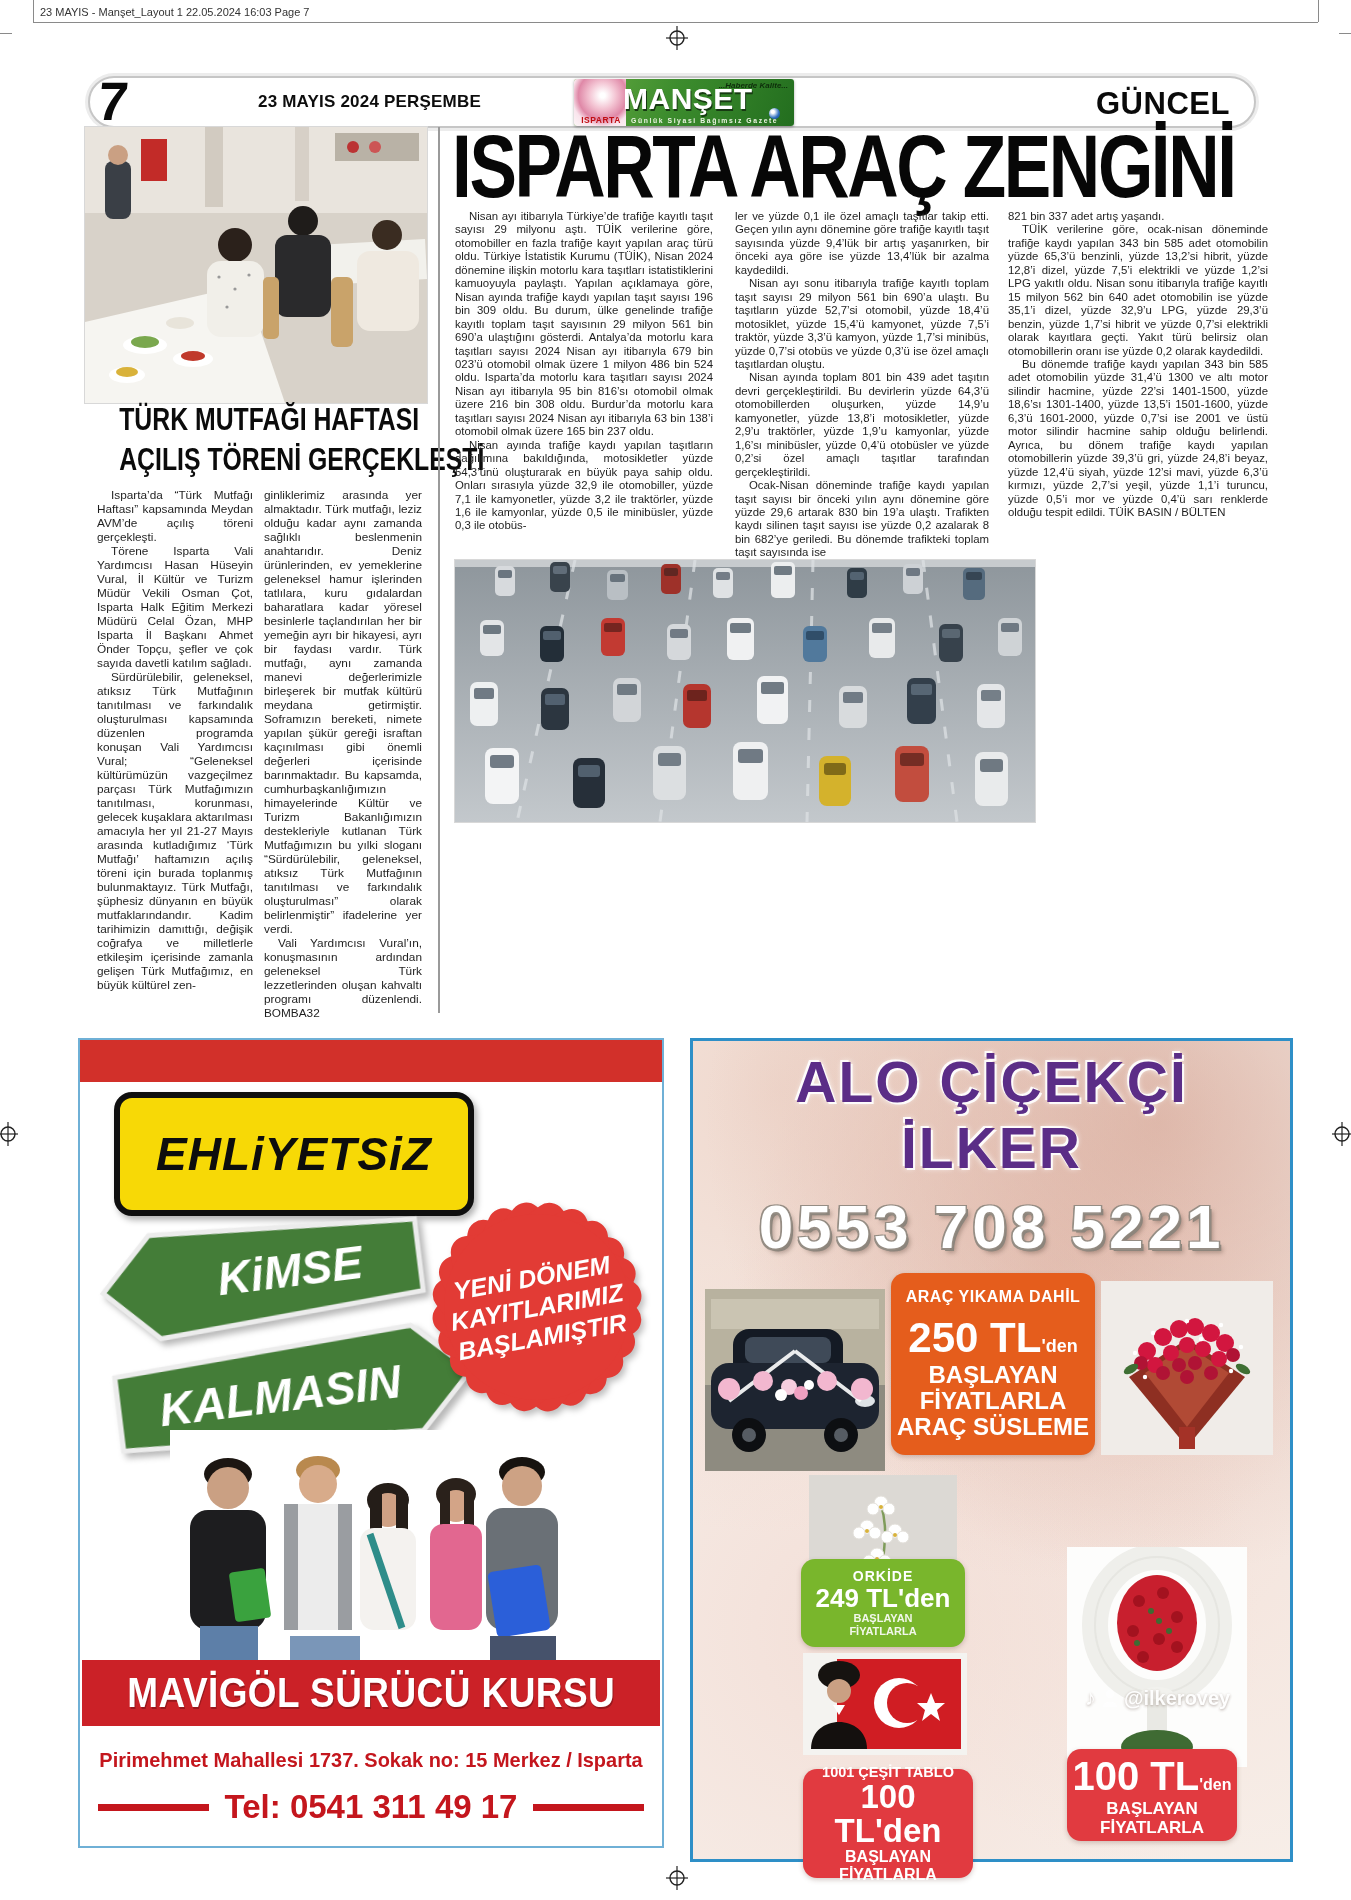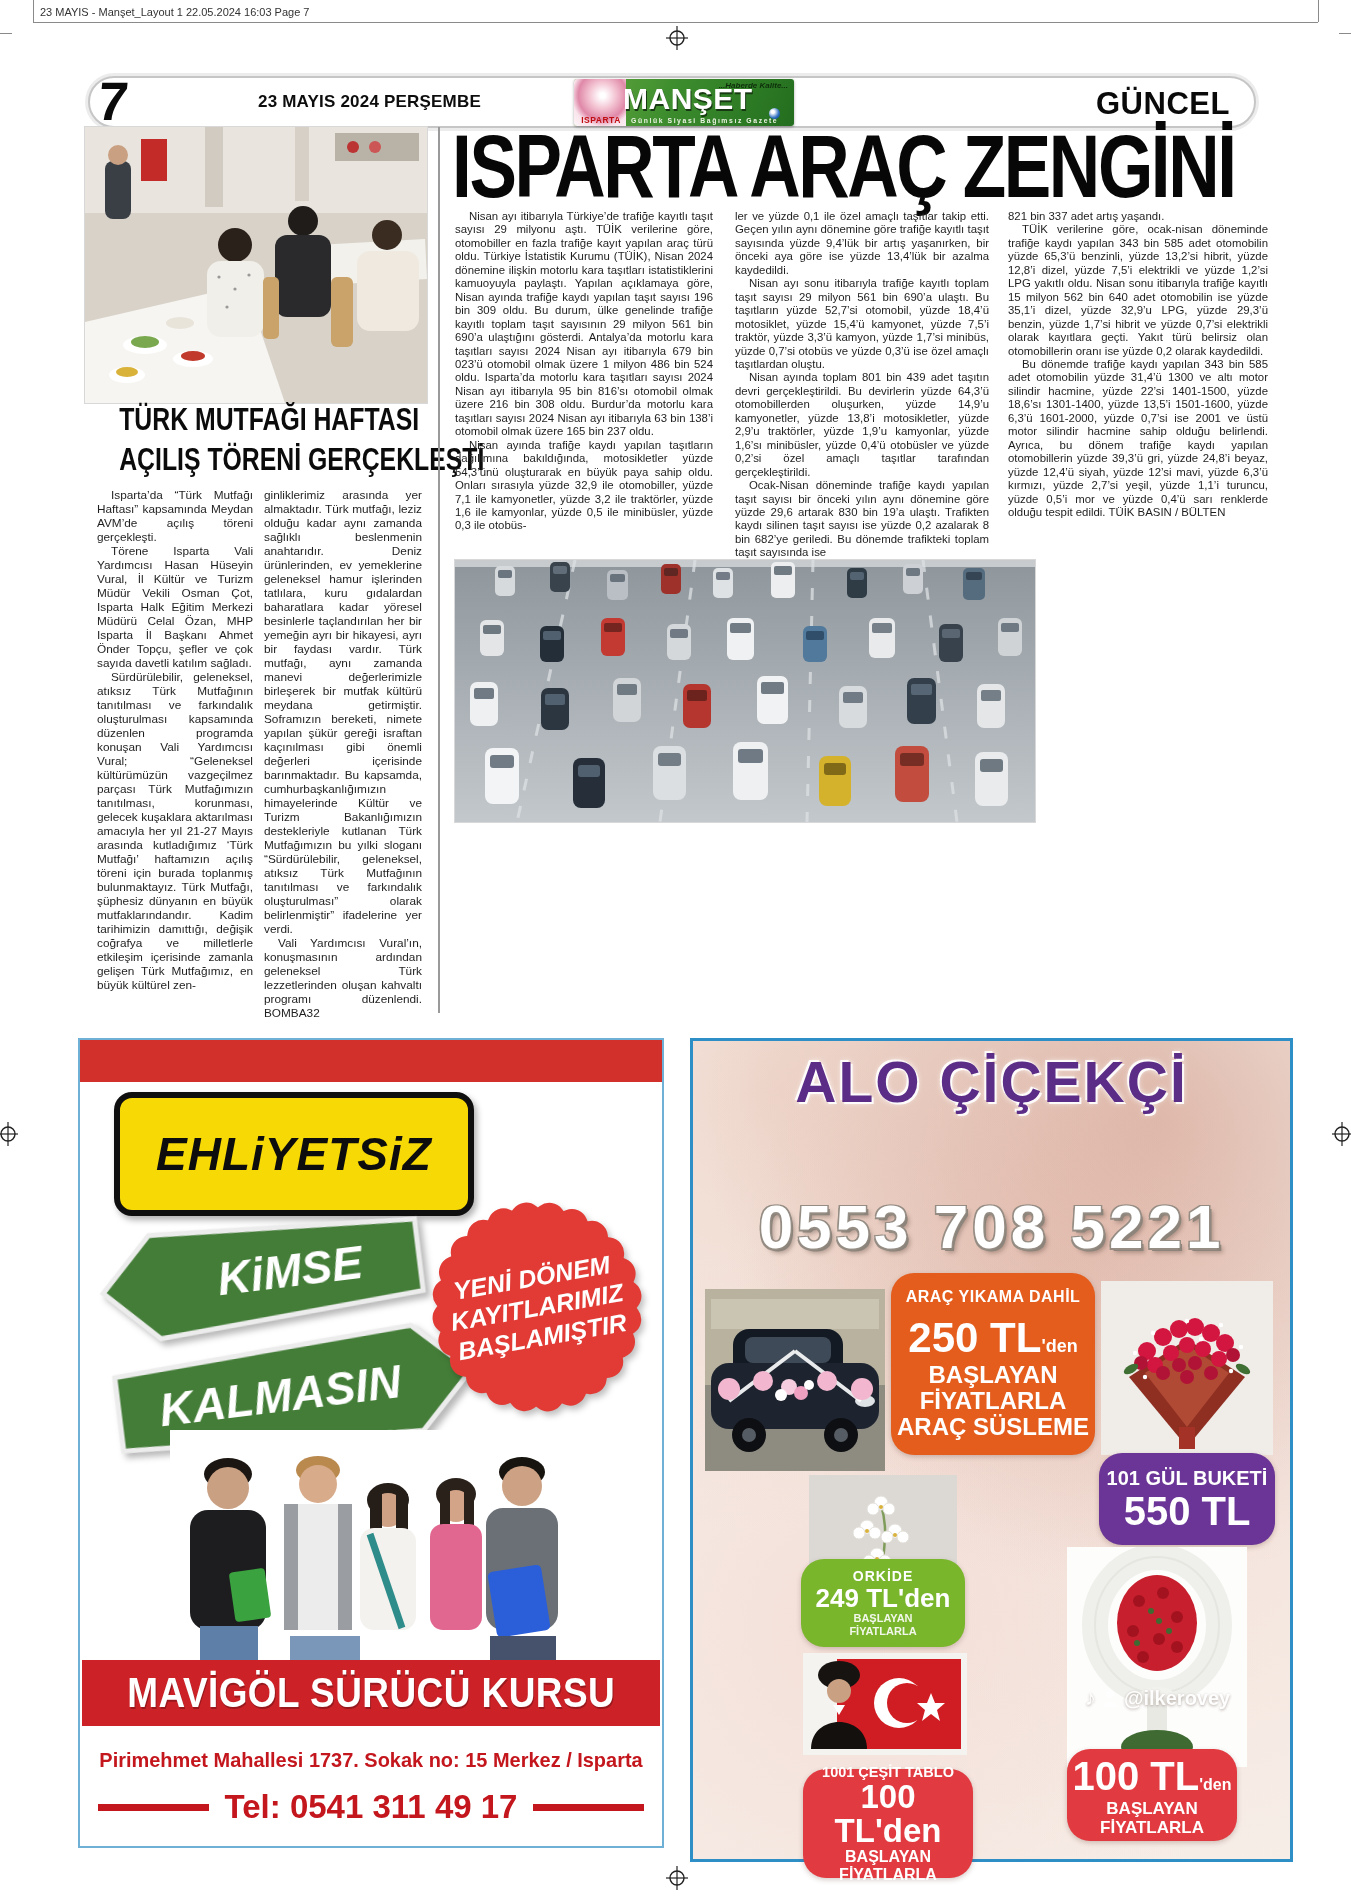--- a/index.html
+++ b/index.html
@@ -73,21 +73,21 @@
        radial-gradient(circle at 14% 6%,rgba(232,195,180,.5),transparent 48%),
        radial-gradient(circle at 60% 28%,rgba(222,172,155,.38),transparent 45%),
        radial-gradient(circle at 28% 72%,rgba(238,205,196,.45),transparent 55%),
        radial-gradient(circle at 85% 60%,rgba(240,214,205,.4),transparent 50%),
        #f7eee8}
   .flor-title{font-size:57px;font-weight:900;color:#5b2d87;letter-spacing:2px;text-align:center;
       text-shadow:0 0 6px #fff,2px 2px 0 rgba(255,255,255,.9),-2px -2px 0 rgba(255,255,255,.9)}
   .flor-phone{font-size:62px;font-weight:900;color:#fff;letter-spacing:4px;text-align:center;
       text-shadow:-1.5px -1.5px 0 #958d84,1.5px -1.5px 0 #958d84,-1.5px 1.5px 0 #958d84,
                   2.5px 2.5px 0 #8d857c,4px 5px 4px rgba(80,60,50,.35)}
-  .pricebox{border-radius:23px;color:#fff;text-align:center;display:flex;flex-direction:column;
+  .pricebox{border-radius:14px;color:#fff;text-align:center;display:flex;flex-direction:column;
             align-items:center;justify-content:center;box-shadow:0 2px 5px rgba(90,50,40,.25)}
   .ob{background:#e55d1c}.pb{background:#6a3596}.gb{background:#79b62c}.rb{background:#e13a40}
   .social{display:flex;align-items:center;gap:6px;color:#fff;font-weight:bold;font-size:20px;
           text-shadow:0 1px 3px rgba(120,100,90,.6);opacity:.92}
 </style>
 </head>
 <body>
 
 <div class="abs slug" style="left:40px;top:6px">23 MAYIS - Manşet_Layout 1 22.05.2024 16:03 Page 7</div>
 <div class="abs hair" style="left:33px;top:22px;width:1285px;height:1px"></div>
@@ -429,20 +429,21 @@
   <div class="telrow abs" style="left:18px;top:748px;width:546px">
     <div class="telbar"></div>
     <div class="tel">Tel: 0541 311 49 17</div>
     <div class="telbar"></div>
   </div>
 </div>
 
 <div class="abs ad-right" style="left:690px;top:1038px;width:597px;height:818px">
 
   <div class="flor-title abs" style="left:0;top:8px;width:100%">ALO ÇİÇEKÇİ</div>
+  <div class="flor-title abs" style="left:0;top:74px;width:100%">İLKER</div>
   <div class="flor-phone abs" style="left:0;top:150px;width:100%">0553 708 5221</div>
 
   <svg class="abs" style="left:12px;top:248px" width="180" height="182" viewBox="0 0 180 182">
     <rect width="180" height="182" fill="#b8b29f"></rect>
     <rect y="96" width="180" height="86" fill="#8e8b80"></rect>
     <rect x="6" y="10" width="168" height="30" fill="#cac4b2"></rect>
     <rect x="28" y="40" width="110" height="50" rx="16" fill="#141a24"></rect>
     <rect x="40" y="48" width="86" height="26" rx="8" fill="#3f4a58"></rect>
     <rect x="6" y="74" width="168" height="66" rx="18" fill="#1d2430"></rect>
     <circle cx="44" cy="146" r="17" fill="#0d0f12"></circle>
@@ -506,24 +507,20 @@
         <circle cx="140" cy="66" r="2.2"></circle>
         <circle cx="130" cy="90" r="2.2"></circle>
       <circle cx="44" cy="96" r="2.2"></circle>
         <circle cx="100" cy="58" r="2.2"></circle>
     </g>
     <ellipse cx="30" cy="88" rx="8" ry="4" fill="#3f6f33" transform="rotate(-30 30 88)"></ellipse>
     <ellipse cx="142" cy="88" rx="8" ry="4" fill="#3f6f33" transform="rotate(30 142 88)"></ellipse>
     <rect x="78" y="146" width="16" height="22" fill="#a43227"></rect>
   </svg>
 
-  <div class="pricebox pb abs" style="left:406px;top:412px;width:176px;height:92px">
-    <div style="font-size:20px;font-weight:800">101 GÜL BUKETİ</div>
-    <div style="font-size:40px;font-weight:900;line-height:42px">550 TL</div>
-  </div>
 
   <svg class="abs" style="left:116px;top:434px" width="148" height="158" viewBox="0 0 148 158">
     <rect width="148" height="158" fill="#dcd9d4"></rect>
     <rect y="120" width="148" height="38" fill="#e7e4df"></rect>
     <ellipse cx="52" cy="120" rx="26" ry="10" fill="#5d8f3d" transform="rotate(-18 52 120)"></ellipse>
     <ellipse cx="98" cy="122" rx="26" ry="10" fill="#527f34" transform="rotate(18 98 122)"></ellipse>
     <path d="M74,118 C70,84 82,62 72,30" stroke="#7f9c5a" stroke-width="2.5" fill="none"></path>
     <g fill="#fff" stroke="#e3e0da" stroke-width="1">
       <circle cx="72" cy="28" r="7"></circle>
         <circle cx="64" cy="34" r="6"></circle>

